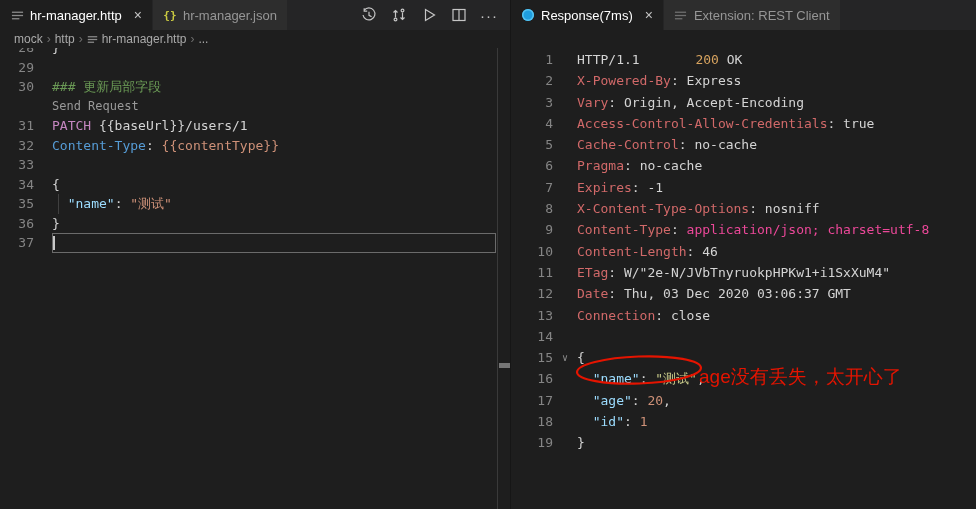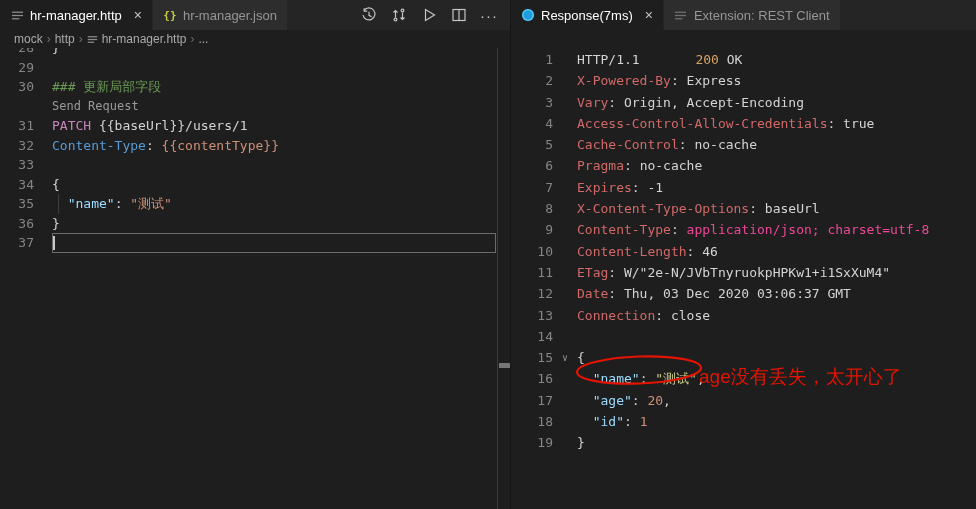--- a/index.html
+++ b/index.html
@@ -244,21 +244,21 @@
         <span class="code"><span style="color: rgb(209, 105, 105);">Pragma</span><span style="color: rgb(212, 212, 212);">: </span><span style="color: rgb(212, 212, 212);">no-cache</span></span>
       </div>
       <div class="row">
         <span class="ln">7</span>
         <span class="fold"></span>
         <span class="code"><span style="color: rgb(209, 105, 105);">Expires</span><span style="color: rgb(212, 212, 212);">: </span><span style="color: rgb(212, 212, 212);">-1</span></span>
       </div>
       <div class="row">
         <span class="ln">8</span>
         <span class="fold"></span>
-        <span class="code"><span style="color: rgb(209, 105, 105);">X-Content-Type-Options</span><span style="color: rgb(212, 212, 212);">: </span><span style="color: rgb(212, 212, 212);">baseUrl</span></span>
+        <span class="code"><span style="color: rgb(209, 105, 105);">X-Content-Type-Options</span><span style="color: rgb(212, 212, 212);">: </span><span style="color: rgb(212, 212, 212);">nosniff</span></span>
       </div>
       <div class="row">
         <span class="ln">9</span>
         <span class="fold"></span>
         <span class="code"><span style="color: rgb(209, 105, 105);">Content-Type</span><span style="color: rgb(212, 212, 212);">: </span><span style="color: #ec4899;">application/json; charset=utf-8</span></span>
       </div>
       <div class="row">
         <span class="ln">10</span>
         <span class="fold"></span>
         <span class="code"><span style="color: rgb(209, 105, 105);">Content-Length</span><span style="color: rgb(212, 212, 212);">: </span><span style="color: rgb(212, 212, 212);">46</span></span>

